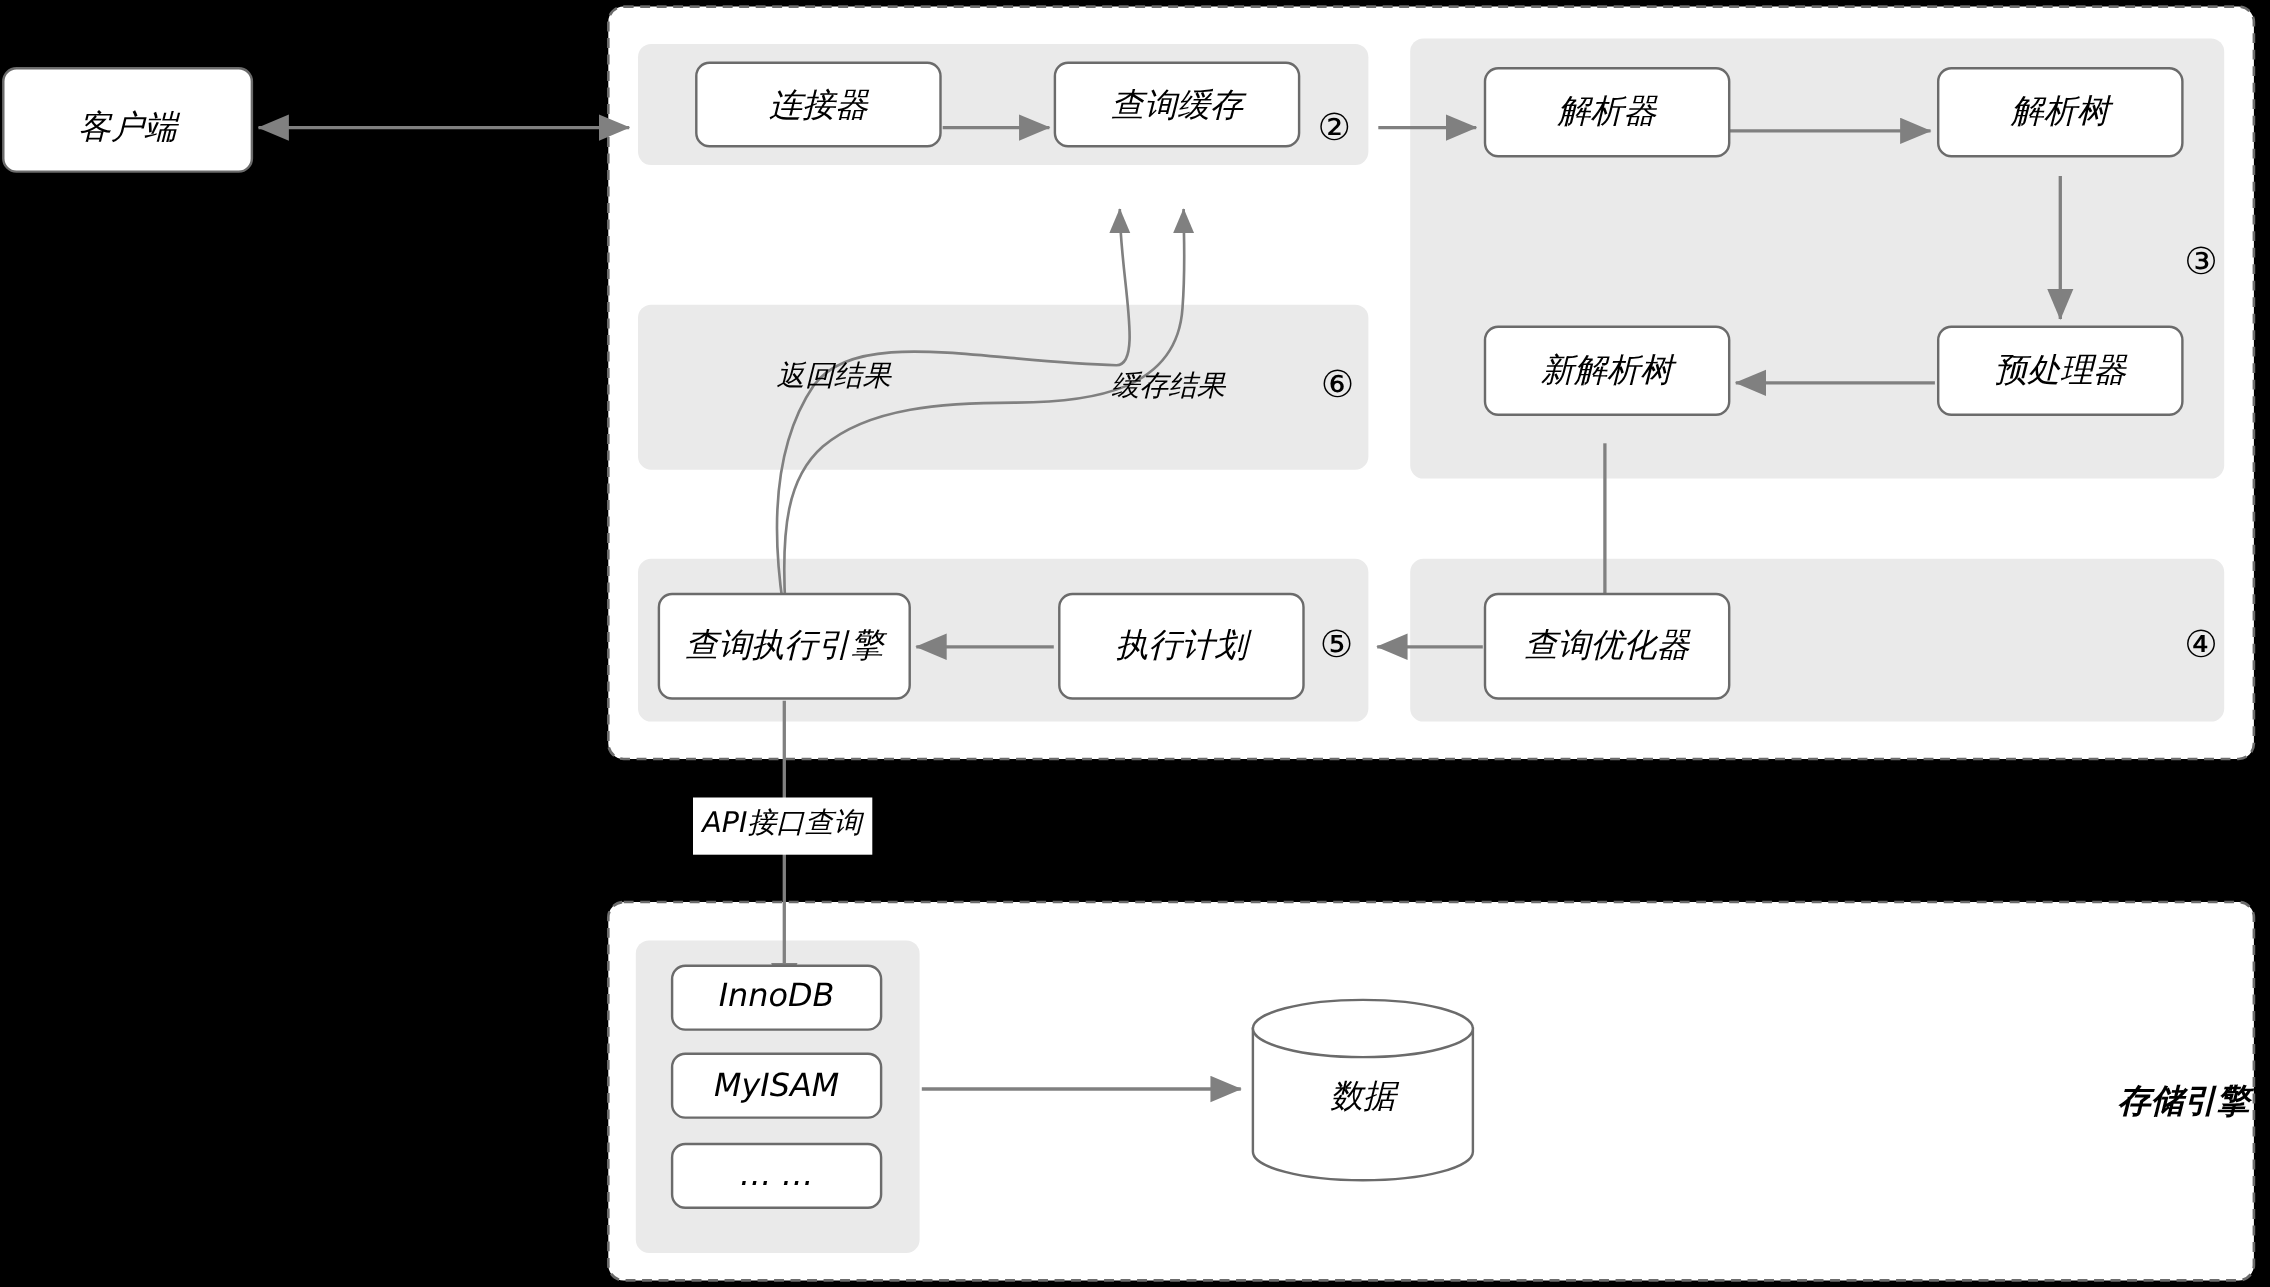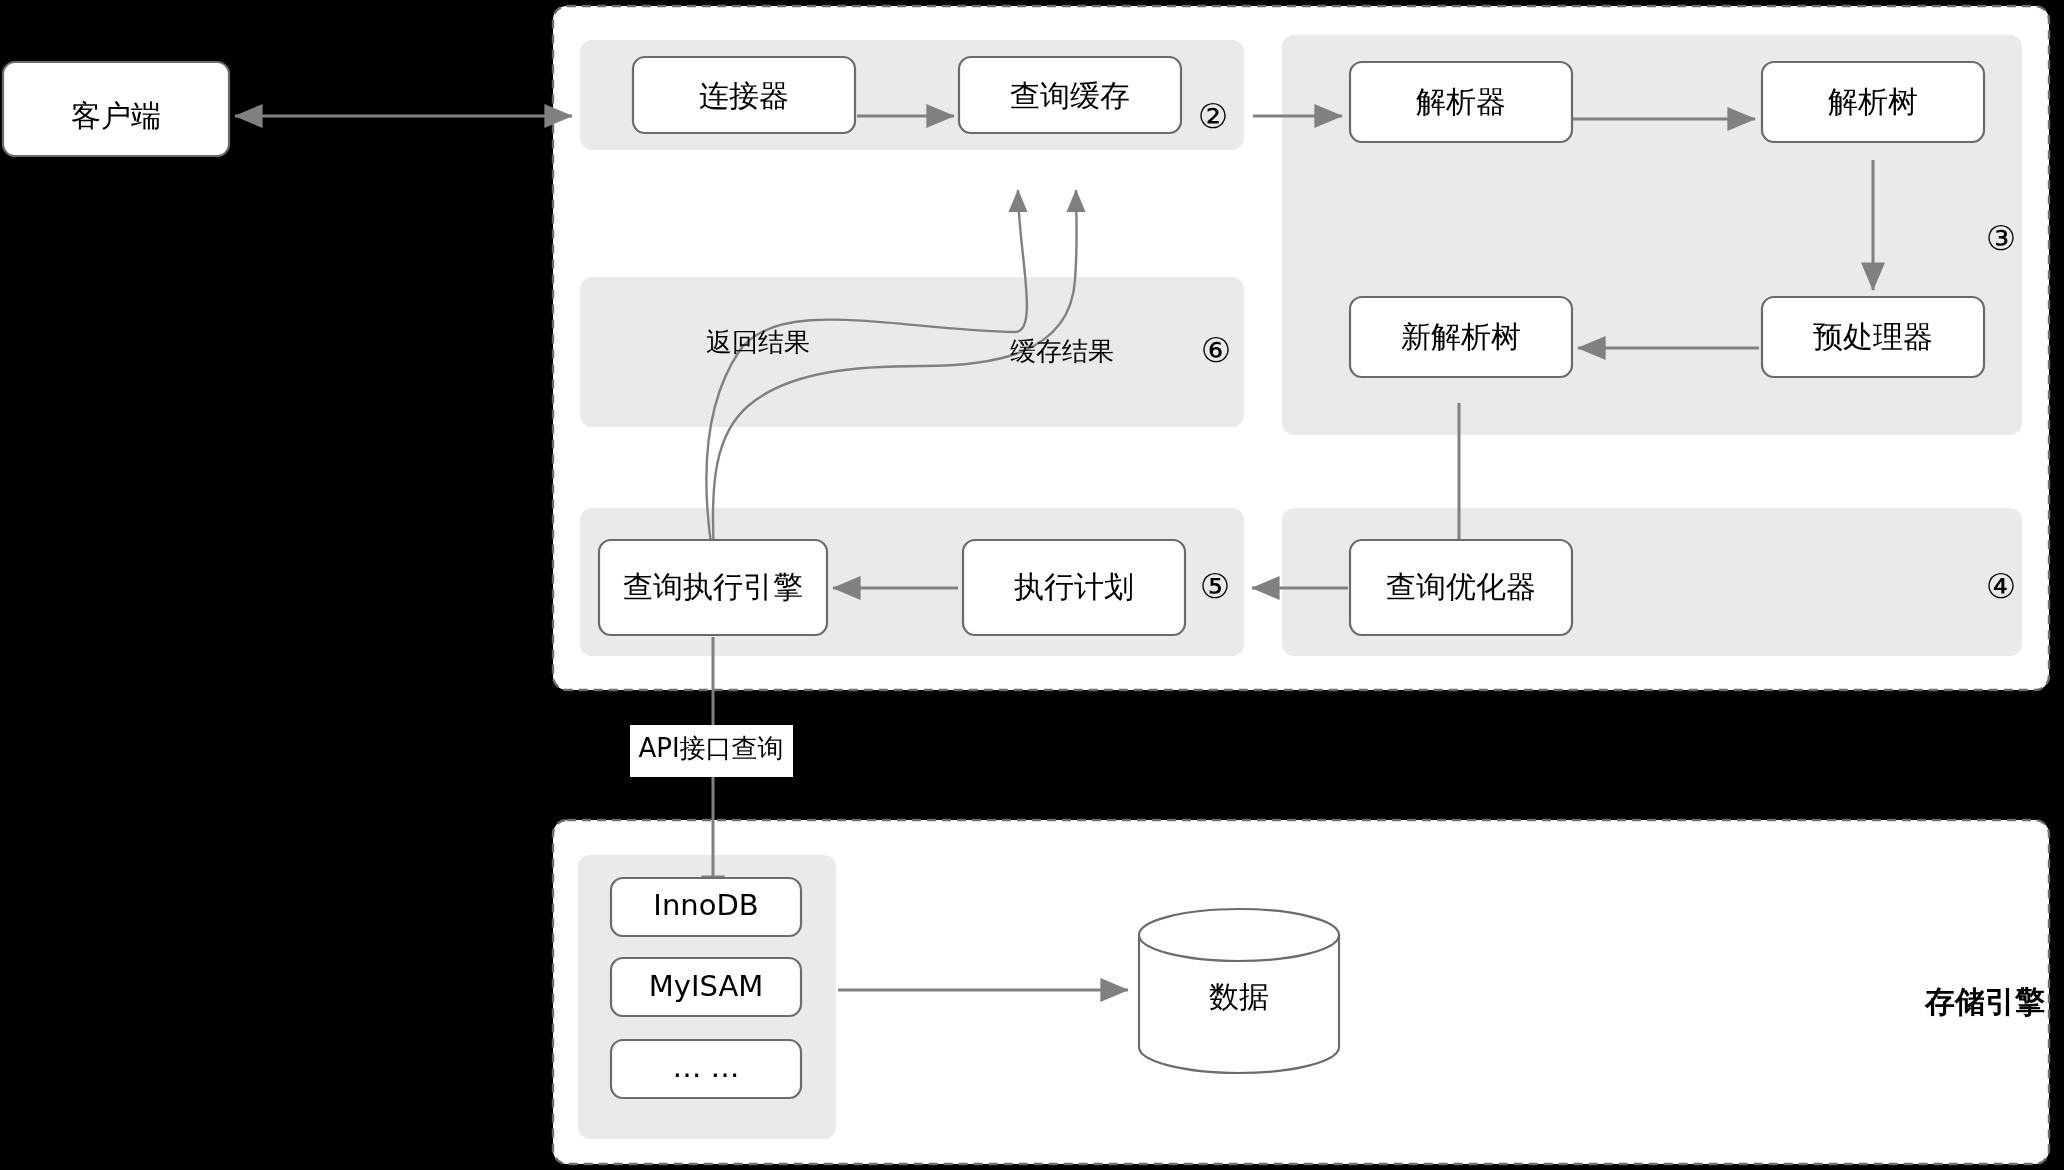--- a/index.html
+++ b/index.html
@@ -1,18 +1,18 @@
 <!DOCTYPE html>
 <html><head>
 <meta charset="utf-8">
 <style>
   html,body{margin:0;padding:0;background:#000;}
   body{width:2064px;height:1170px;overflow:hidden;
        font-family:"DejaVu Sans","Liberation Sans",sans-serif;}
-  #stage{position:relative;width:2064px;height:1170px;background:#000;}
+  #stage{position:relative;width:2064px;height:1170px;background:#000;font-style:italic;}
   svg{position:absolute;left:0;top:0;}
   .nodetext{font-family:"DejaVu Sans","Liberation Sans",sans-serif;
             font-size:30px;fill:#000;text-anchor:middle;dominant-baseline:middle;}
   .nodetext-en{font-family:"DejaVu Sans","Liberation Sans",sans-serif;
             font-size:29px;fill:#000;text-anchor:middle;dominant-baseline:middle;}
   .edgelabel{font-family:"DejaVu Sans","Liberation Sans",sans-serif;
             font-size:26px;fill:#000;text-anchor:middle;dominant-baseline:middle;}
   .marker{font-family:"DejaVu Sans","Liberation Sans",sans-serif;
             font-size:34px;fill:#000;text-anchor:middle;dominant-baseline:middle;}
   .zonelabel{font-family:"DejaVu Sans","Liberation Sans",sans-serif;

